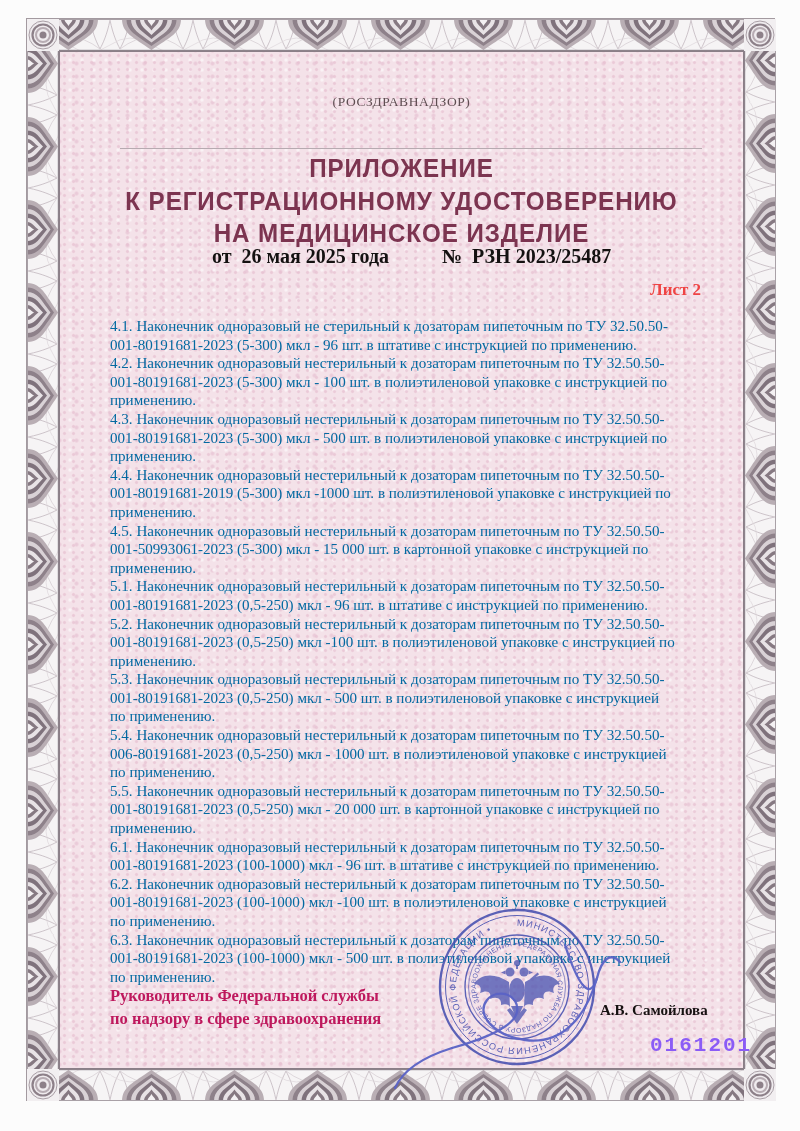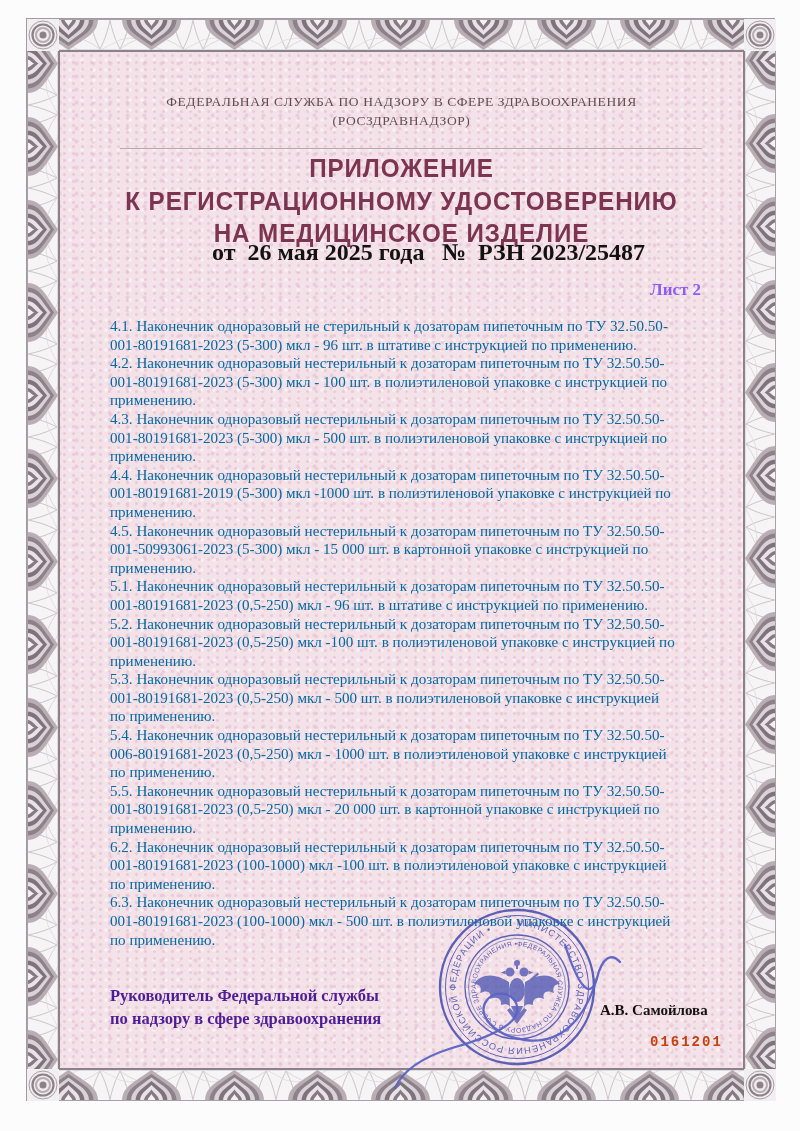--- a/index.html
+++ b/index.html
@@ -44,45 +44,45 @@
   .divider{
     position:absolute;left:120px;top:148px;width:582px;height:0;
     border-top:1px solid #b6aab0;
   }
   .doc-title{
     top:152px;color:#7c3450;font-weight:bold;font-size:26px;line-height:32.5px;
     font-family:"Liberation Sans","DejaVu Sans",sans-serif;letter-spacing:1px;
     transform:scaleX(.93);transform-origin:50% 0;
   }
   .meta-date,.meta-number{
-    position:absolute;top:239px;font-size:24px;font-weight:bold;color:#141111;
+    position:absolute;top:245px;font-size:20px;font-weight:bold;color:#141111;
     white-space:pre;
   }
   .meta-date{left:212px;}
   .meta-number{left:442px;}
   .sheet{
-    position:absolute;left:650px;top:280px;font-size:17px;font-weight:bold;color:#8b5cf6;
+    position:absolute;left:650px;top:280px;font-size:17px;font-weight:bold;color:#ef4444;
     white-space:pre;
   }
   .body-text{
     position:absolute;left:110px;top:317px;width:606px;
     font-size:15.1px;line-height:18.6px;color:#0369a1;
   }
   .item{white-space:pre-line;}
   .signer-position{
     position:absolute;left:110px;top:984px;font-size:16.5px;font-weight:bold;
-    line-height:23px;color:#4c1d95;
+    line-height:23px;color:#be185d;
   }
   .signer-name{
     position:absolute;left:600px;top:1002px;font-size:15px;font-weight:bold;color:#161111;
   }
   .serial{
     position:absolute;left:650px;top:1034px;
     font-family:"Liberation Mono","DejaVu Sans Mono",monospace;
-    font-size:14px;font-weight:bold;letter-spacing:2px;color:#c2410c;
+    font-size:21px;font-weight:bold;letter-spacing:2px;color:#8b5cf6;
   }
   .stamp{position:absolute;left:436px;top:906px;opacity:.88;}
   .autograph{position:absolute;left:380px;top:898px;opacity:.95;}
 </style>
 </head>
 <body>
 
 <div class="page">
 
   <div class="frame-outline"></div>
@@ -206,21 +206,20 @@
     <rect width="32" height="32" fill="#f2eff1"></rect>
     <circle cx="16" cy="16" r="14" fill="#efebee" stroke="#a99fa6" stroke-width="1"></circle>
     <circle cx="16" cy="16" r="10.5" fill="none" stroke="#8d8089" stroke-width="2.2"></circle>
     <circle cx="16" cy="16" r="7" fill="none" stroke="#b7acb3" stroke-width="2"></circle>
     <circle cx="16" cy="16" r="3.5" fill="#8d8089"></circle>
   </svg>
 
   <div class="pink"></div>
 
   <div class="centered agency">
-    <div>ФЕДЕРАЛЬНАЯ СЛУЖБА ПО НАДЗОРУ В СФЕРЕ ЗДРАВООХРАНЕНИЯ</div>
     <div>(РОСЗДРАВНАДЗОР)</div>
   </div>
 
   <div class="divider"></div>
 
   <div class="centered doc-title">
     <div>ПРИЛОЖЕНИЕ</div>
     <div>К РЕГИСТРАЦИОННОМУ УДОСТОВЕРЕНИЮ</div>
     <div>НА МЕДИЦИНСКОЕ ИЗДЕЛИЕ</div>
   </div>
@@ -251,20 +250,22 @@
 применению.</div>
       <div class="item">5.3. Наконечник одноразовый нестерильный к дозаторам пипеточным по ТУ 32.50.50-
 001-80191681-2023 (0,5-250) мкл - 500 шт. в полиэтиленовой упаковке с инструкцией
 по применению.</div>
       <div class="item">5.4. Наконечник одноразовый нестерильный к дозаторам пипеточным по ТУ 32.50.50-
 006-80191681-2023 (0,5-250) мкл - 1000 шт. в полиэтиленовой упаковке с инструкцией
 по применению.</div>
       <div class="item">5.5. Наконечник одноразовый нестерильный к дозаторам пипеточным по ТУ 32.50.50-
 001-80191681-2023 (0,5-250) мкл - 20 000 шт. в картонной упаковке с инструкцией по
 применению.</div>
+      <div class="item">6.1. Наконечник одноразовый нестерильный к дозаторам пипеточным по ТУ 32.50.50-
+001-80191681-2023 (100-1000) мкл - 96 шт. в штативе с инструкцией по применению.</div>
       <div class="item">6.2. Наконечник одноразовый нестерильный к дозаторам пипеточным по ТУ 32.50.50-
 001-80191681-2023 (100-1000) мкл -100 шт. в полиэтиленовой упаковке с инструкцией
 по применению.</div>
       <div class="item">6.3. Наконечник одноразовый нестерильный к дозаторам пипеточным по ТУ 32.50.50-
 001-80191681-2023 (100-1000) мкл - 500 шт. в полиэтиленовой упаковке с инструкцией
 по применению.</div>
     </div>
 
   <div class="signer-position">
     <div>Руководитель Федеральной службы</div>

